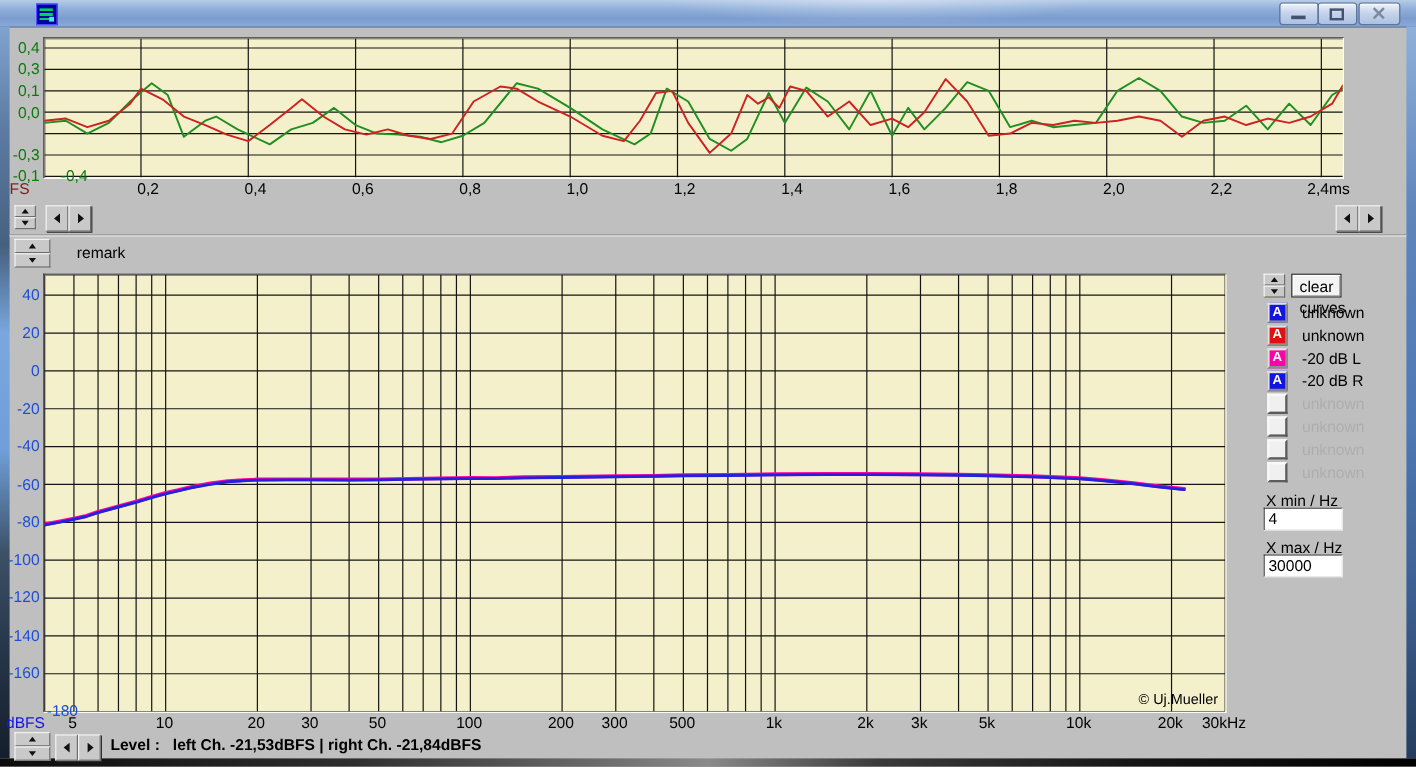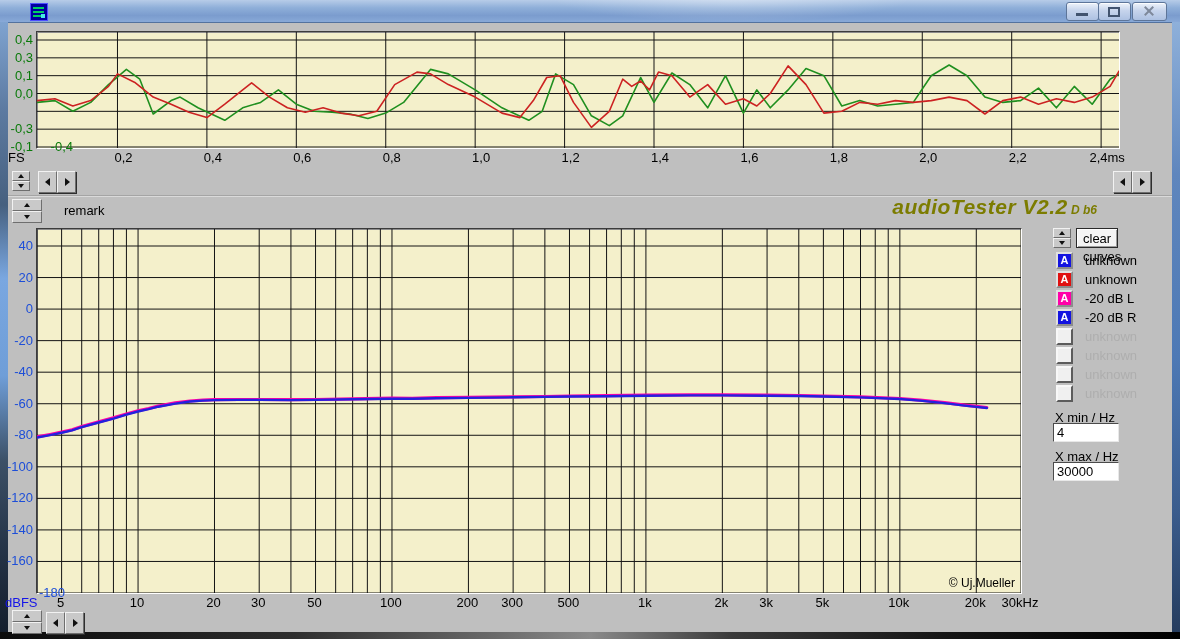--- a/index.html
+++ b/index.html
@@ -37,21 +37,21 @@
   .arrow-btn{position:absolute;width:17px;height:20px;background:#c9c9c9;border:1px solid;border-color:#f2f2f2 #6e6e6e #6e6e6e #f2f2f2;box-shadow:1px 1px 0 #2e2e2e;}
   .tri-left{border-top:4px solid transparent;border-bottom:4px solid transparent;border-right:5px solid #101010;transform:translate(-60%,-50%);}
   .tri-right{border-top:4px solid transparent;border-bottom:4px solid transparent;border-left:5px solid #101010;transform:translate(-40%,-50%);}
   .divider{position:absolute;left:8px;width:1164px;height:2px;background:linear-gradient(180deg,#8a8a8a,#f4f4f4);}
   
   .lbl{position:absolute;font-size:13px;color:#000;}
   .remark{left:64px;top:203px;}
   .app-title{position:absolute;left:500px;top:195px;width:597px;text-align:right;white-space:nowrap;
     color:#7c7c00;font-weight:bold;font-style:italic;font-size:21px;letter-spacing:.5px;}
   .app-title .suffix{font-size:12px;font-weight:bold;letter-spacing:0;}
-  .fs-label{position:absolute;left:8px;top:150px;font-size:13px;color:#000000;}
+  .fs-label{position:absolute;left:8px;top:150px;font-size:13px;color:#7f1d1d;}
   .dbfs-label{position:absolute;left:5px;top:595px;font-size:13px;color:#1414e8;}
   .ylab-top{position:absolute;left:0;width:33px;text-align:right;font-size:13px;color:#0a7a0a;}
   .xlab-top{position:absolute;top:150px;font-size:13px;color:#000;transform:translateX(-50%);white-space:nowrap;margin-left:7px;}
   .ylab-main{position:absolute;left:0;width:33px;text-align:right;font-size:13px;color:#1d4ed8;}
   .xlab-main{position:absolute;top:595px;font-size:13px;color:#000;transform:translateX(-50%);white-space:nowrap;}
   .watermark{position:absolute;right:6px;bottom:3px;font-size:12px;color:#000000;}
   
   .clear-curves{position:absolute;left:1076px;top:228px;width:42px;height:20px;background:#f4f4f4;
     border:1px solid #2a2a2a;box-shadow:inset 1px 1px 0 #fff,inset -1px -1px 0 #9c9c9c;
     font-size:13px;font-family:"Liberation Sans",sans-serif;text-align:center;line-height:18px;cursor:default;}
@@ -145,21 +145,20 @@
 
   <div class="spinner" style="left:12px;top:199px;width:30px;height:24px;">
     <div class="spin-half">
         <span class="tri-up"></span>
       </div>
     <div class="spin-half">
         <span class="tri-down"></span>
       </div>
   </div>
   <div class="lbl remark">remark</div>
-  <div class="app-title"><span>audioTester V2.2</span><span class="suffix"> D b6</span></div>
 
   <div class="panel-sunken" style="left:36px;top:228px;width:984px;height:364px;">
     <svg id="fr-svg" width="984" height="364">
         <line x1="0" y1="0" x2="0" y2="364" stroke="#141414" stroke-width="1"></line>
         <line x1="24.60850198700158" y1="0" x2="24.60850198700158" y2="364" stroke="#141414" stroke-width="1"></line>
         <line x1="44.7151121319641" y1="0" x2="44.7151121319641" y2="364" stroke="#141414" stroke-width="1"></line>
         <line x1="61.71500878362757" y1="0" x2="61.71500878362757" y2="364" stroke="#141414" stroke-width="1"></line>
         <line x1="76.44098908363905" y1="0" x2="76.44098908363905" y2="364" stroke="#141414" stroke-width="1"></line>
         <line x1="89.4302242639282" y1="0" x2="89.4302242639282" y2="364" stroke="#141414" stroke-width="1"></line>
         <line x1="101.04949107064064" y1="0" x2="101.04949107064064" y2="364" stroke="#141414" stroke-width="1"></line>
@@ -267,20 +266,21 @@
     <div class="spin-half">
         <span class="tri-down"></span>
       </div>
   </div>
   <div class="arrow-btn" style="left:46px;top:612px;">
       <span class="tri-left"></span>
     </div>
   <div class="arrow-btn" style="left:65px;top:612px;">
       <span class="tri-right"></span>
     </div>
+  <div class="level-text"><span>Level :</span><span>   left Ch. -21,53dBFS | right Ch. -21,84dBFS</span></div>
 
   <div id="axis-labels">
       <div class="ylab-top" style="top: 32px;">0,4</div>
       <div class="ylab-top" style="top: 49.8333px;">0,3</div>
       <div class="ylab-top" style="top: 67.6667px;">0,1</div>
       <div class="ylab-top" style="top: 85.5px;">0,0</div>
       <div class="ylab-top" style="top: 103.333px; margin-top: 36px;">-0,1</div>
       <div class="ylab-top" style="top: 121.167px;">-0,3</div>
       <div class="ylab-top" style="top: 139px; padding-left: 40px;">-0,4</div>
       <div class="xlab-top" style="left: 116.479px;">0,2</div>

